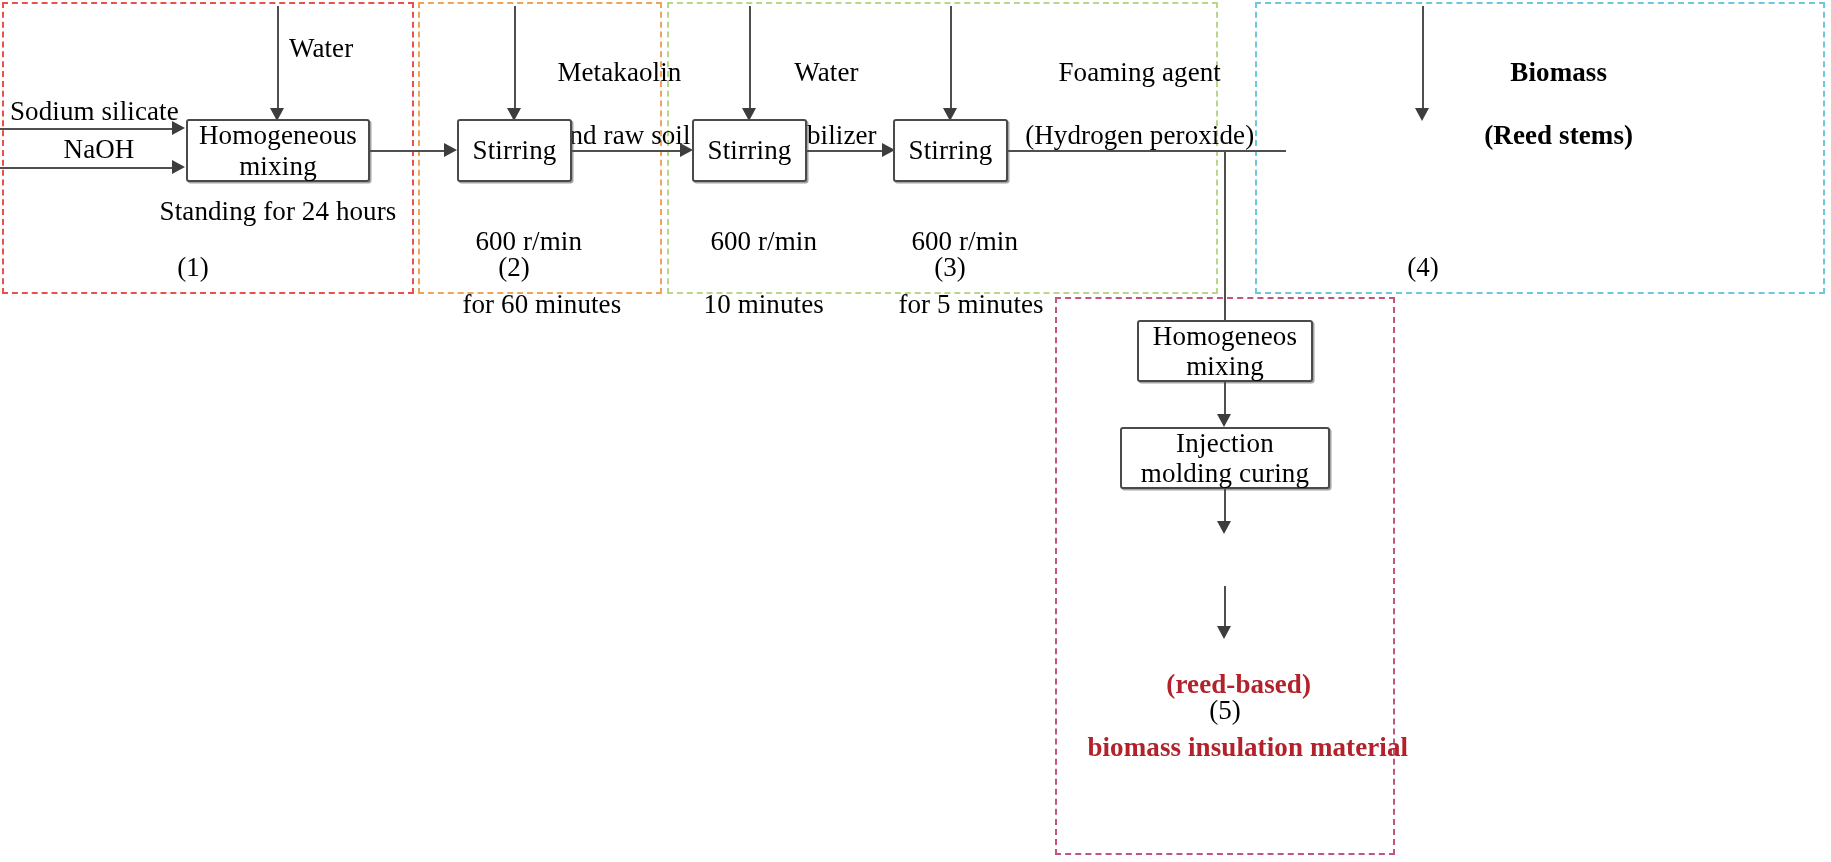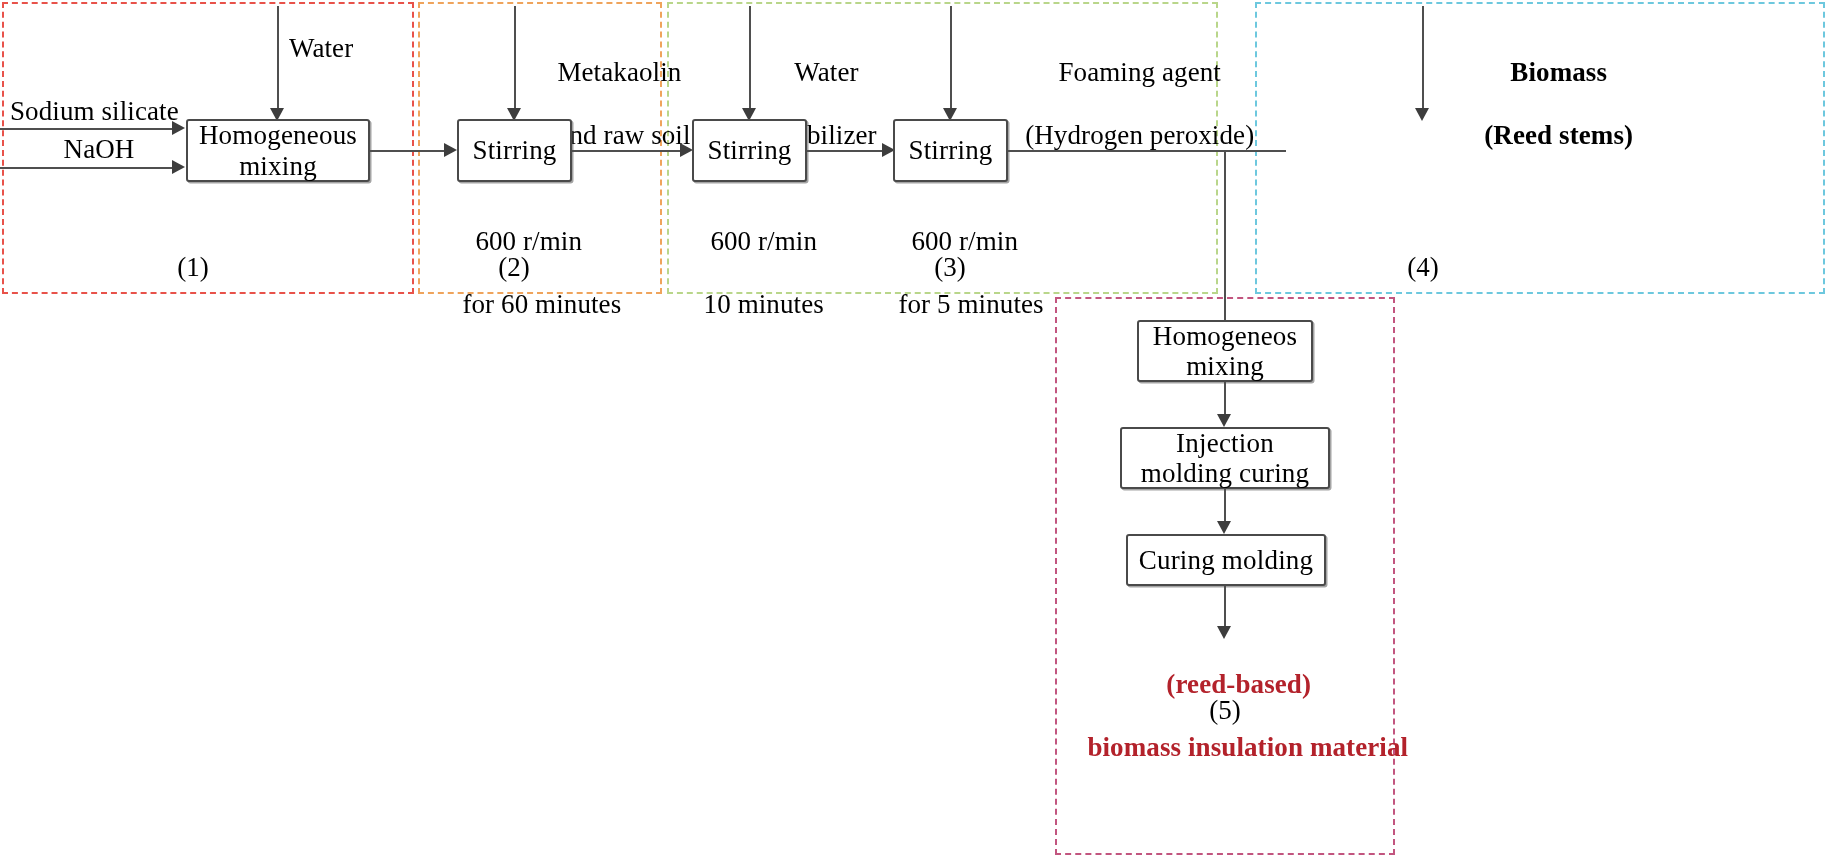--- a/index.html
+++ b/index.html
@@ -120,20 +120,21 @@
   <div class="vline" style="left:277px; top:6px; height:104px;"></div>
   <div class="arrow-d" style="left:270px; top:108px;"></div>
 
   <div class="pbox" style="left:186px; top:119px; width:184px; height:63px;text-align:center;">
     <div>
       <span>Homogeneous</span>
       <span>mixing</span>
     </div>
   </div>
 
+  <div class="lbl" style="left:150px; top:196px; width:256px;">Standing for 24 hours</div>
 
   <div class="hline" style="left:370px; top:150px; width:74px;"></div>
   <div class="arrow-r" style="left:444px; top:143px;"></div>
 
   <div class="lbl" style="left:530px; top:26px; width:150px;">
     <span>Metakaolin</span><br>
     <span>and raw soil</span>
   </div>
   <div class="vline" style="left:514px; top:6px; height:104px;"></div>
   <div class="arrow-d" style="left:507px; top:108px;"></div>
@@ -217,25 +218,20 @@
   <div class="pbox" style="left:1120px; top:427px; width:210px; height:62px;">
     <div>
       <span>Injection</span>
       <span>molding curing</span>
     </div>
   </div>
 
   <div class="vline" style="left:1224px; top:489px; height:32px;"></div>
   <div class="arrow-d" style="left:1217px; top:521px;"></div>
 
-  <div class="pbox" style="left:1126px; top:534px; width:200px; height:52px;">
-    <div>
-      <span>Curing molding</span>
-    </div>
-  </div>
 
   <div class="vline" style="left:1224px; top:586px; height:40px;"></div>
   <div class="arrow-d" style="left:1217px; top:626px;"></div>
 
   <div class="lbl red" style="left:1060px; top:638px; width:330px;font-weight:bold;">
     <span>(reed-based)</span><br>
     <span>biomass insulation material</span>
   </div>
 
 </div>

